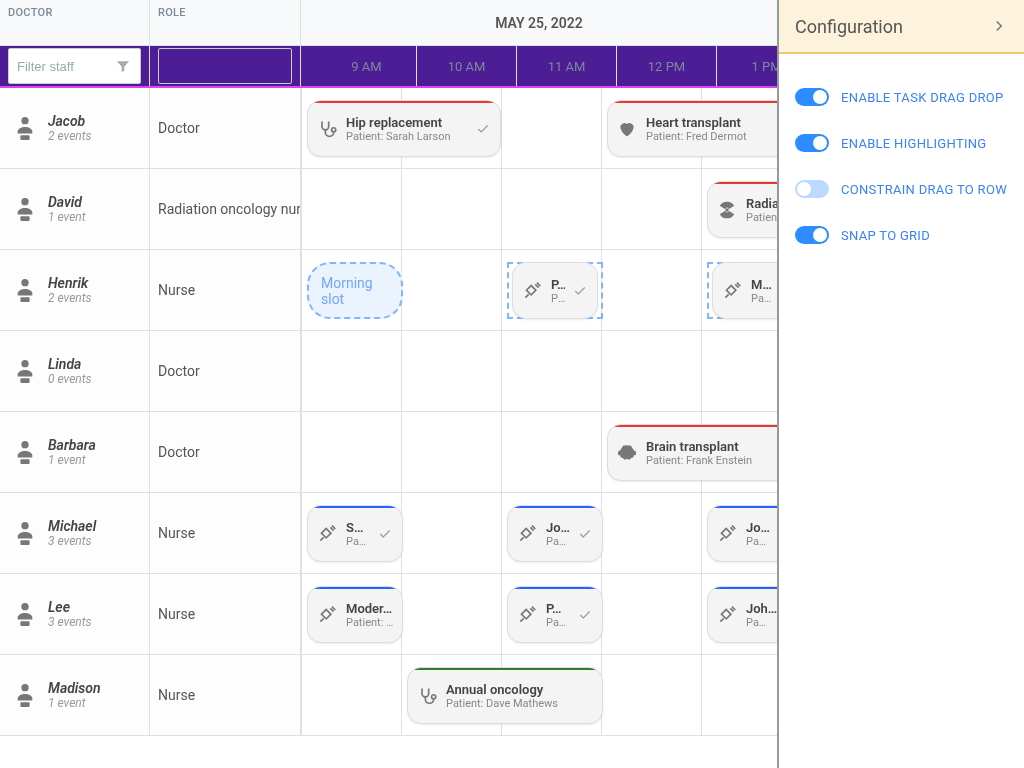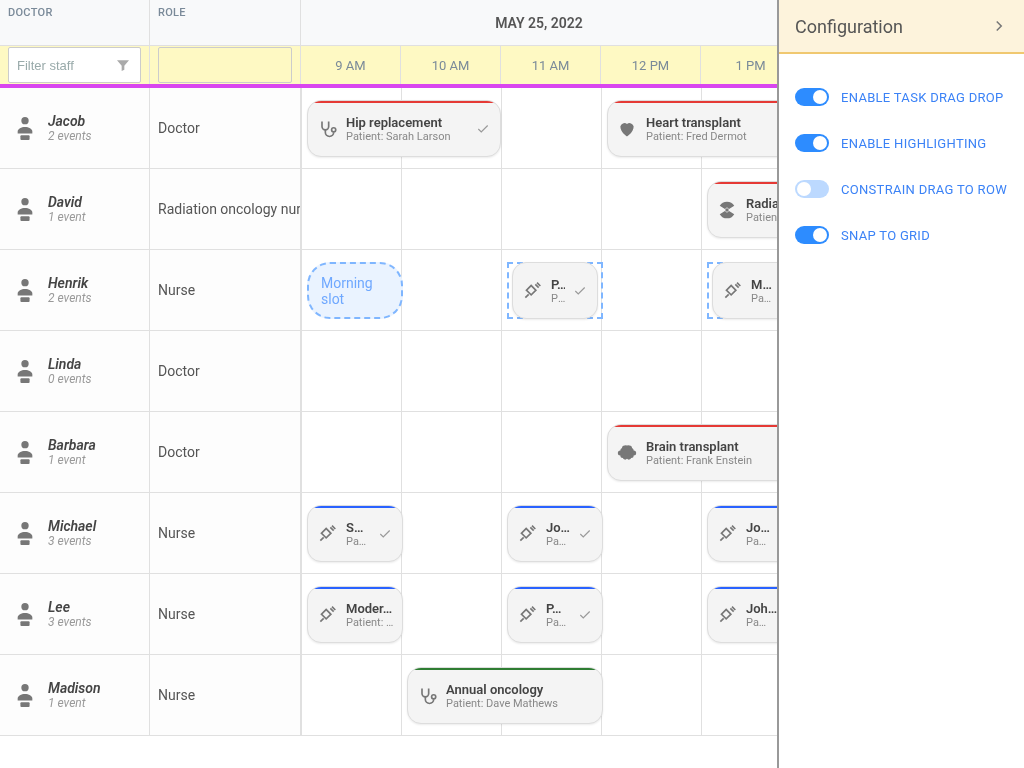--- a/index.html
+++ b/index.html
@@ -3,21 +3,21 @@
 <meta charset="utf-8">
 <style>
   * { box-sizing: border-box; margin: 0; padding: 0; }
   body { font-family: -apple-system, BlinkMacSystemFont, "Segoe UI", Roboto, sans-serif; font-size: 14px; color: #333; background: #fff; overflow: hidden; width: 1024px; height: 768px; }
   .app { display: flex; width: 1024px; height: 768px; }
   .main { flex: 1; display: flex; flex-direction: column; position: relative; overflow: hidden; }
   .panel { width: 247px; border-left: 2px solid #999; background: #fff; }
 
   
   .date-header { background: #f8f9fa; border-bottom: 1px solid #e0e0e0; display: flex; height: 46px; }
-  .time-header { background: #fef9c3; border-bottom: 4px solid #d946ef; display: flex; height: 42px; }
+  .time-header { background: #4c1d95; border-bottom: 2px solid #d946ef; display: flex; height: 42px; gap: 16px; }
   .left-cols { display: flex; border-right: 1px solid #e0e0e0; }
   .col-doctor { width: 150px; border-right: 1px solid #e0e0e0; }
   .col-role { width: 150px; }
   .hdr-cell { padding: 6px 8px; font-size: 11px; letter-spacing: .3px; color: #7a8a99; font-weight: 500; display: flex; align-items: flex-start; }
   .date-title { flex: 1; display: flex; align-items: center; justify-content: center; font-size: 14px; font-weight: 600; color: #555; text-align: center; }
   .filter-wrap { padding: 0 8px; display: flex; align-items: center; }
   .filter-input { width: 100%; height: 36px; border: 1px solid #ccc; border-radius: 2px; padding: 0 28px 0 8px; font-size: 13px; color: #555; }
   .filter-input::placeholder { color: #9aa; }
   .filter-icon { margin-left: -26px; color: #aaa; }
   .role-filter { width: 100%; height: 36px; border: 1px solid #ccc; border-radius: 2px; }

